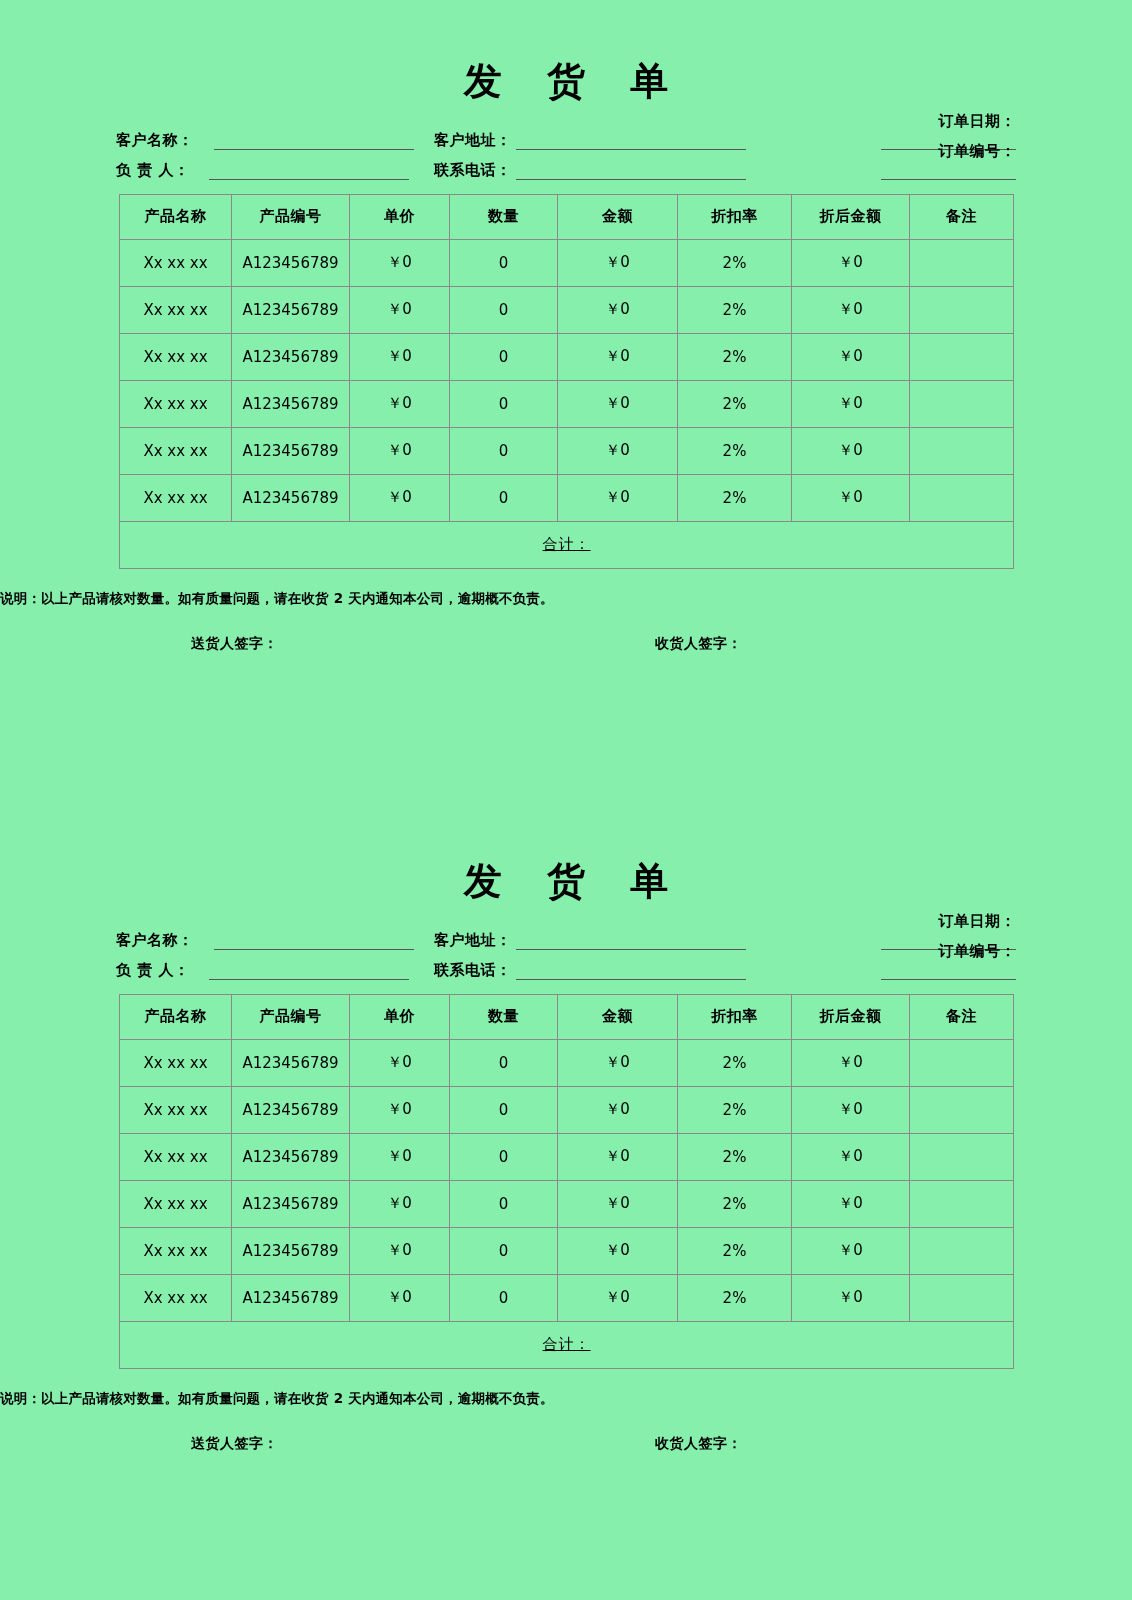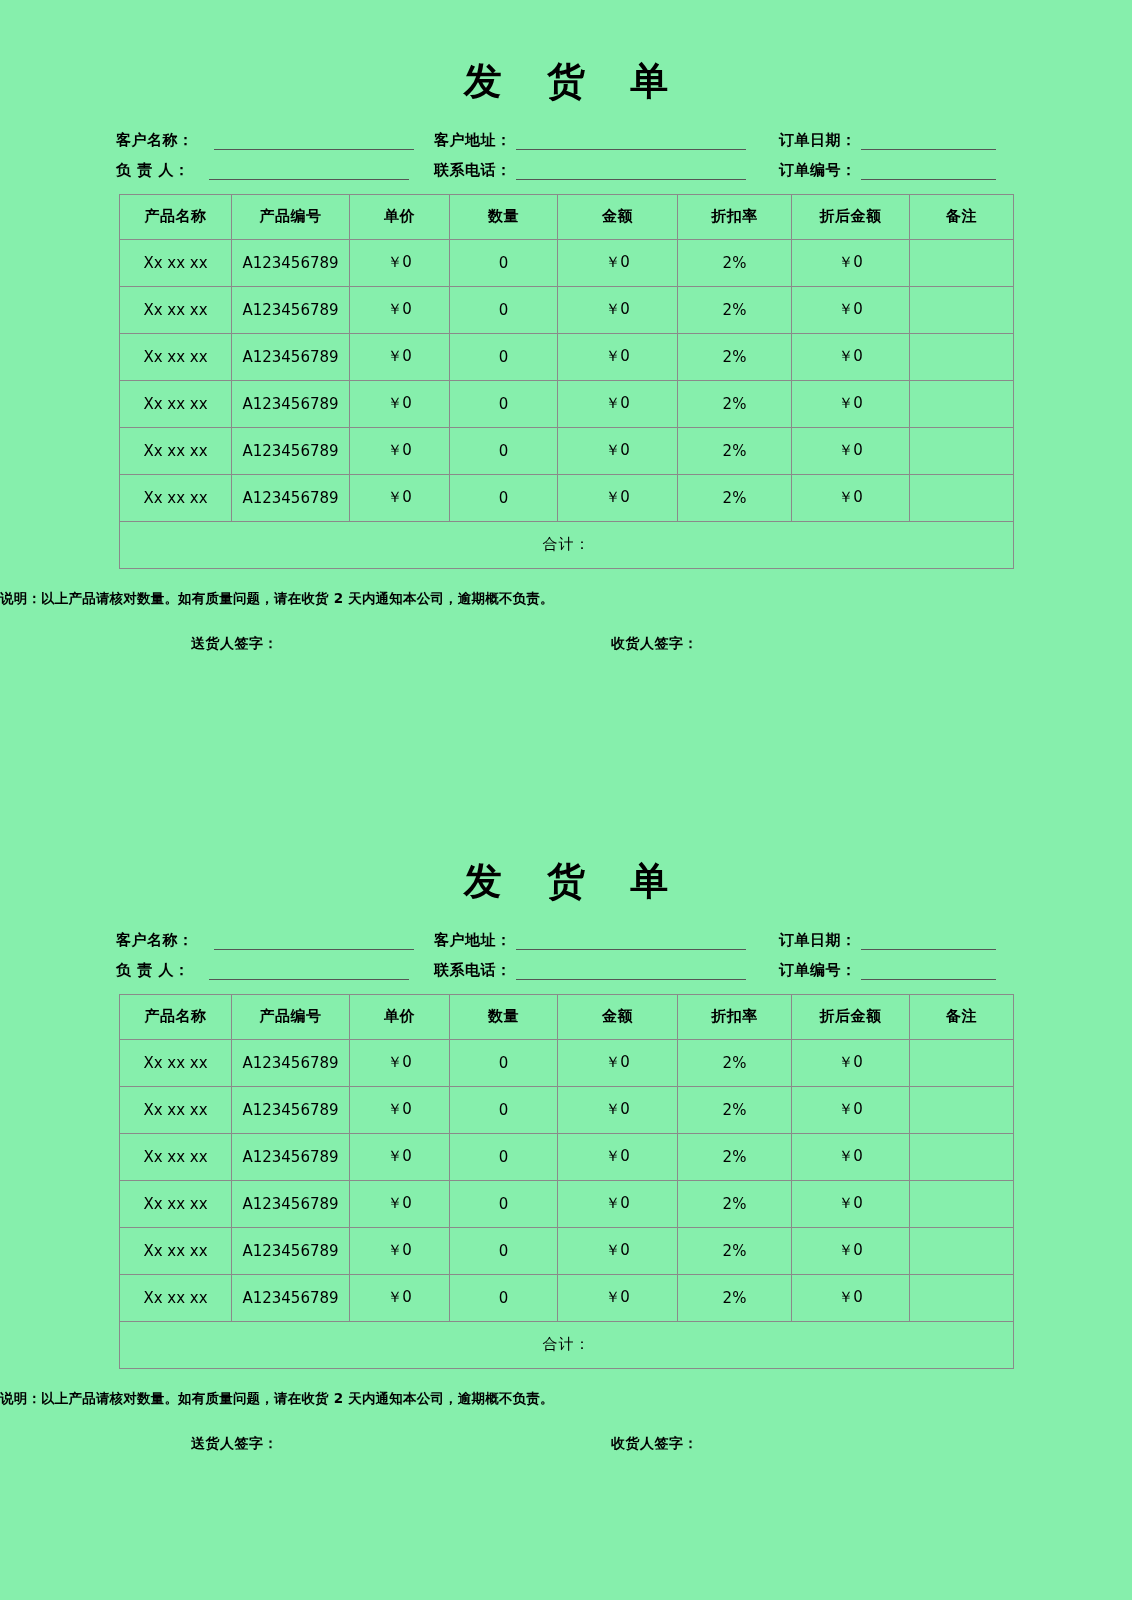--- a/index.html
+++ b/index.html
@@ -67,21 +67,21 @@
     letter-spacing: 0.5px;
   }
   .field-line {
     border-bottom: 1.6px solid #555555;
     height: 18px;
     margin-left: 4px;
   }
 
   .fcol-1 { width: 318px; gap: 16px; }
   .fcol-2 { width: 345px; }
-  .fcol-3 { width: 237px; }
+  .fcol-3 { width: 237px; flex-direction: column; }
 
   .fline-1 { width: 200px; }
   .fline-2 { width: 230px; }
   .fline-3 { width: 135px; }
 
   
   .tbl-wrap {
     width: 894px;
     margin: 14px auto 0 auto;
   }
@@ -105,20 +105,21 @@
     letter-spacing: 0.5px;
   }
   table.goods td {
     font-weight: normal;
   }
   td.total-cell {
     height: 48px;
     font-weight: bold;
     font-size: 16px;
     letter-spacing: 1px;
+    text-decoration: underline;
   }
 
   .col-name   { width: 112px; }
   .col-code   { width: 118px; }
   .col-price  { width: 100px; }
   .col-qty    { width: 108px; }
   .col-amount { width: 120px; }
   .col-disc   { width: 114px; }
   .col-final  { width: 118px; }
   .col-note   { width: 104px; }
@@ -141,21 +142,21 @@
     height: 24px;
   }
   .sign {
     position: absolute;
     font-size: 14px;
     font-weight: bold;
     letter-spacing: 0.5px;
     white-space: nowrap;
   }
   .sign-deliver { left: 72px; }
-  .sign-receive { left: 492px; }
+  .sign-receive { left: 536px; }
 </style>
 </head>
 <body>
 
 <div class="page">
 
   <div class="form form-1">
     <h1 class="doc-title">发 货 单</h1>
 
     <div class="fields">

